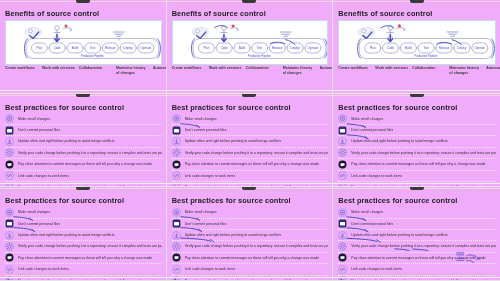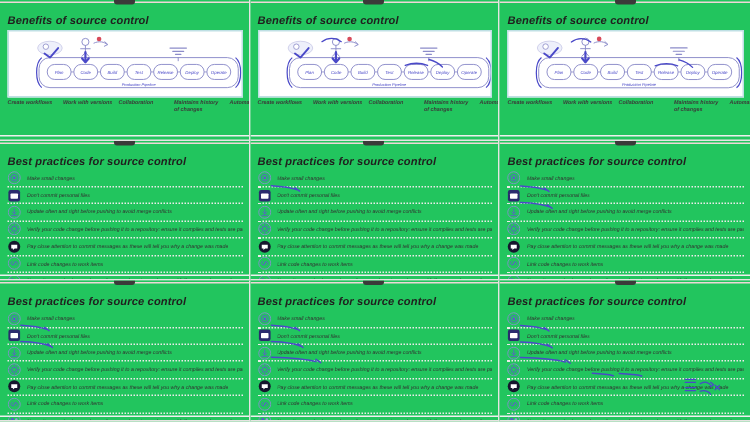--- a/index.html
+++ b/index.html
@@ -10,26 +10,25 @@
     -webkit-font-smoothing:antialiased;
   }
   .grid{
     display:grid;
     grid-template-columns:repeat(3,1fr);
     grid-template-rows:repeat(3,93.6px);
     width:500px;height:281px;
   }
   .slide{
     position:relative;
-    background:#22c55e;
+    background:#f0abfc;
     border-right:1px solid #e6e4e2;
     border-bottom:1px solid #e6e4e2;
     overflow:hidden;
     padding:0;
-    font-style:italic;
   }
   .slide:nth-child(3n){border-right:none;}
   .tab{
     position:absolute;top:0;left:50%;transform:translateX(-50%);
     width:14px;height:3px;background:#3b3a39;border-radius:0 0 2px 2px;
   }
   .topline{
     position:absolute;top:1px;left:0;right:0;height:1px;background:#f0d7d7;
   }
   .botline{

